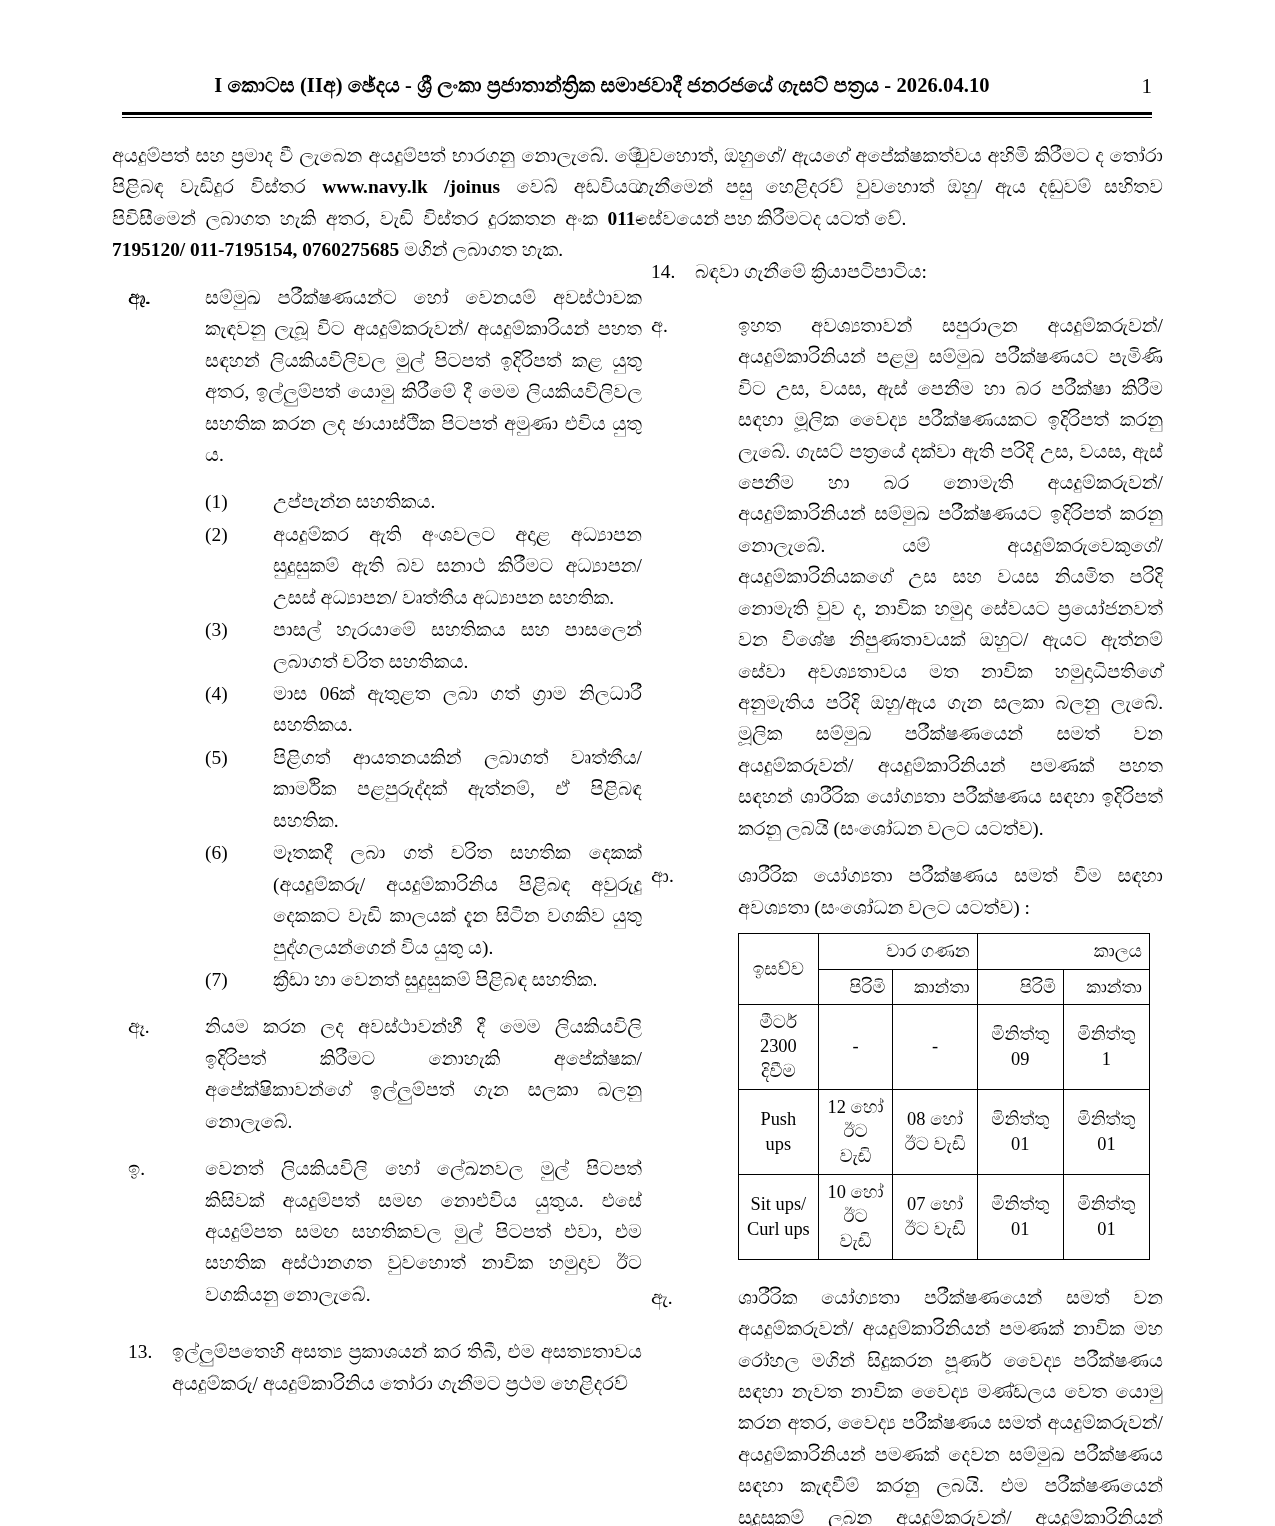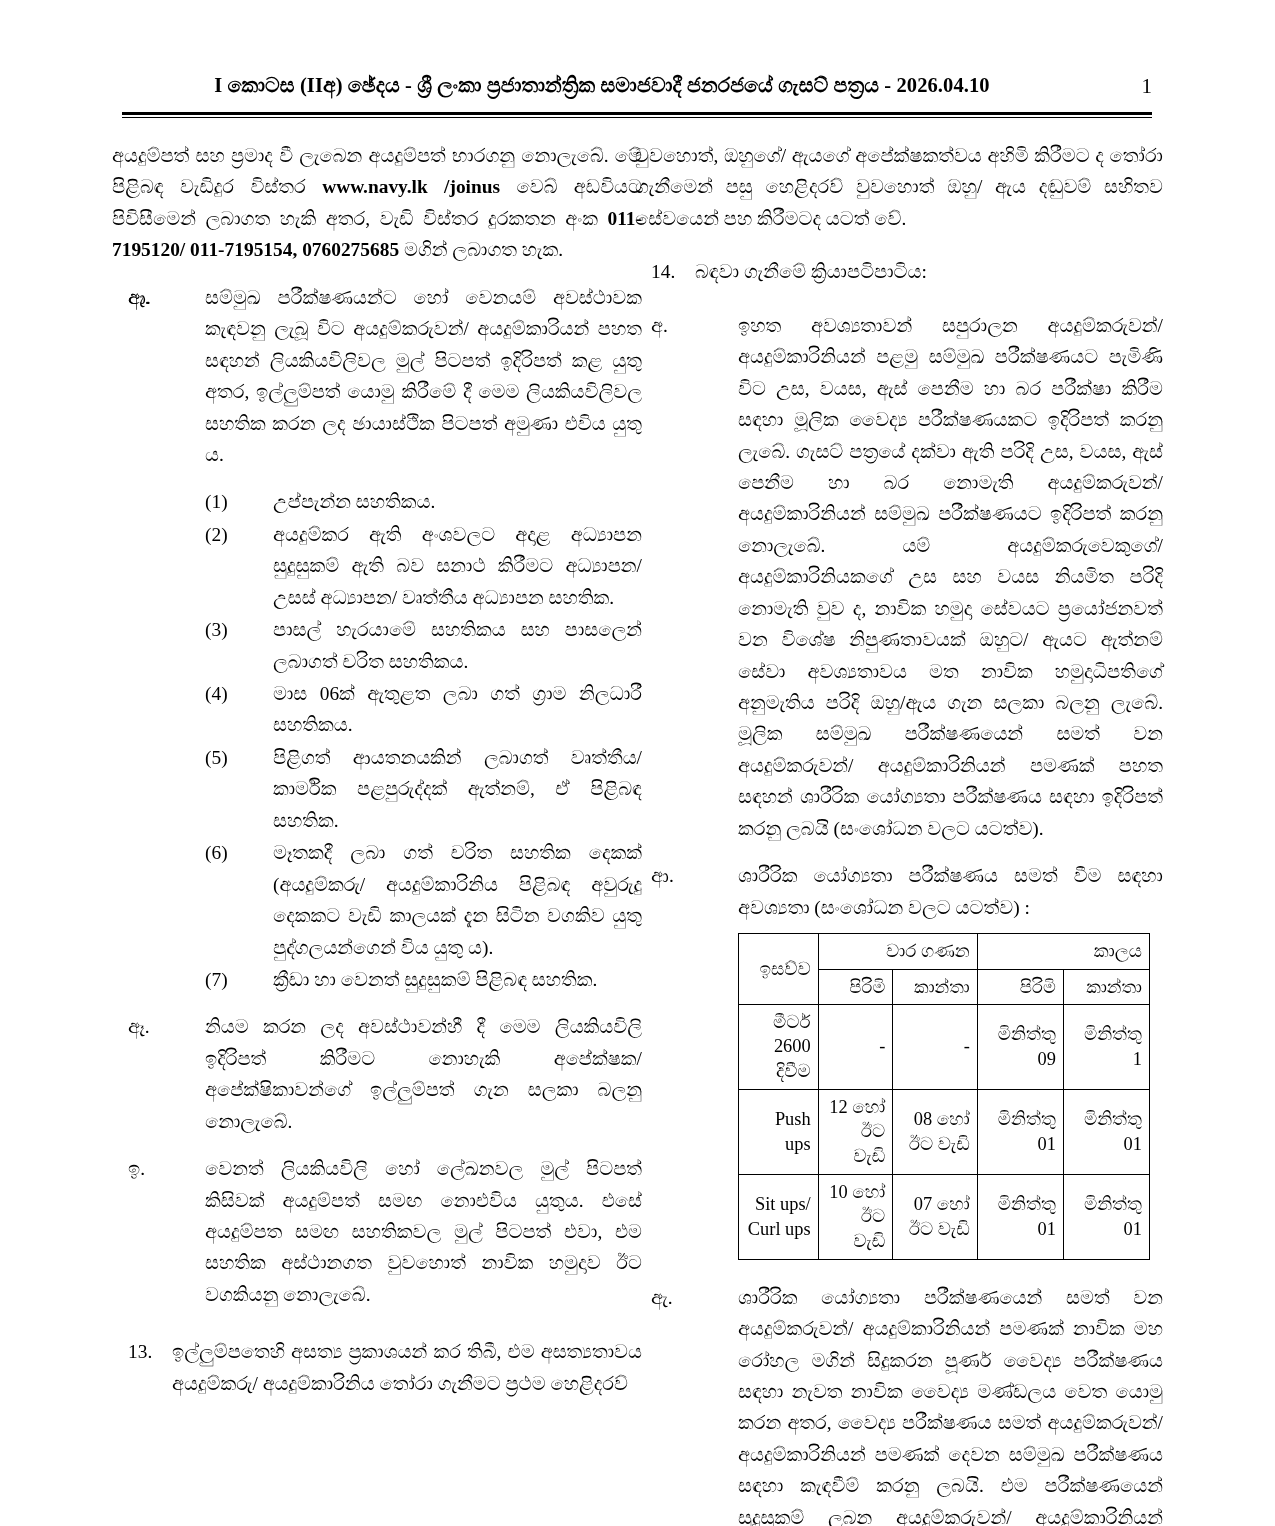--- a/index.html
+++ b/index.html
@@ -134,21 +134,21 @@
     width: 412px;
     font-size: 18.4px;
     line-height: 1.34;
   }
   table.fit-table td,
   table.fit-table th {
     border: 1.4px solid #000;
     padding: 5px 7px;
     vertical-align: middle;
     font-weight: normal;
-    text-align: right;
+    text-align: center;
   }
   table.fit-table th.center,
   table.fit-table td.center {
     text-align: right;
   }
   table.fit-table .col-event  { width: 78px; }
   table.fit-table .col-cnt    { width: 83px; }
   table.fit-table .col-time   { width: 84px; }
   .t-head-sub { font-size: 18px; }
   .cell-tall { height: 78px; }
@@ -259,21 +259,21 @@
           </tr>
           <tr>
             <th class="center col-cnt t-head-sub">පිරිමි</th>
             <th class="center col-cnt t-head-sub">කාන්තා</th>
             <th class="center col-time t-head-sub">පිරිමි</th>
             <th class="center col-time t-head-sub">කාන්තා</th>
           </tr>
         </thead>
         <tbody>
           <tr class="cell-tall">
-            <td>මීටර් 2600 දිවීම</td>
+            <td>මීටර් 2300 දිවීම</td>
             <td>-</td>
             <td>-</td>
             <td>මිනිත්තු 09</td>
             <td>මිනිත්තු 1</td>
           </tr>
           <tr class="cell-mid">
             <td>Push ups</td>
             <td>12 හෝ ඊට වැඩි</td>
             <td>08 හෝ ඊට වැඩි</td>
             <td>මිනිත්තු 01</td>

